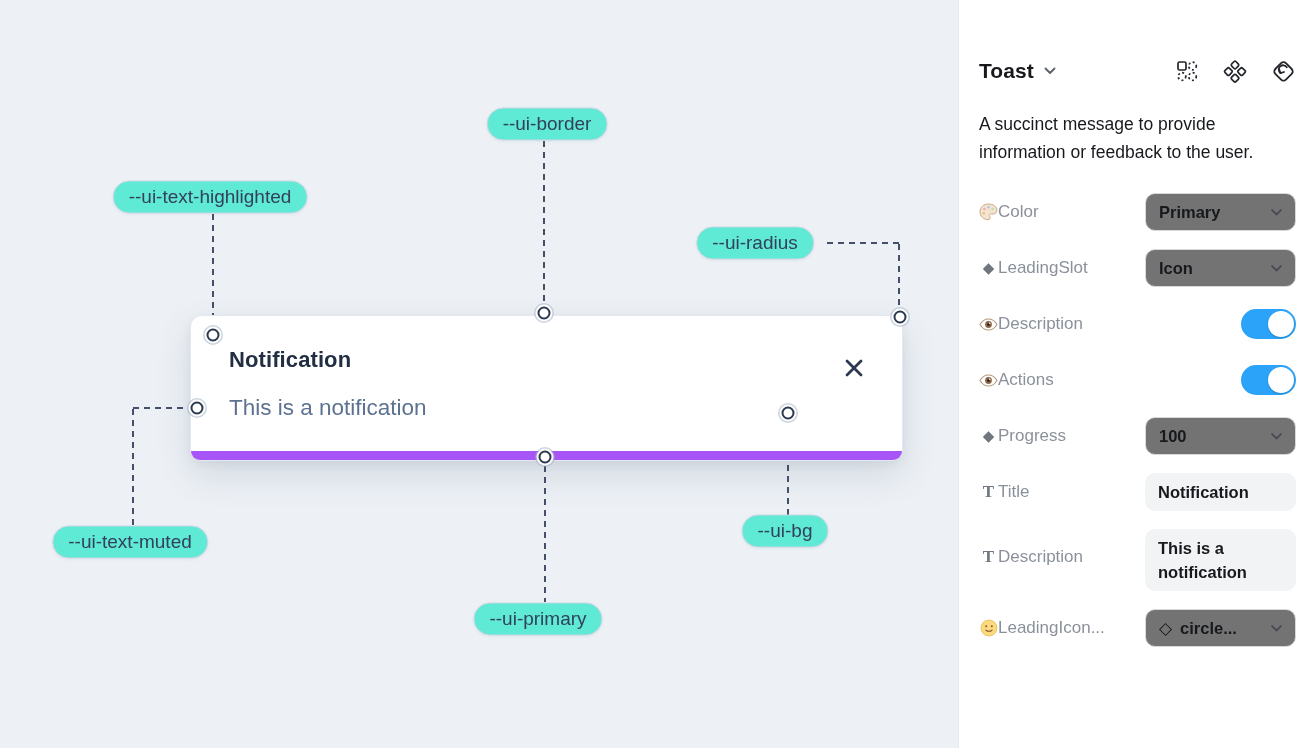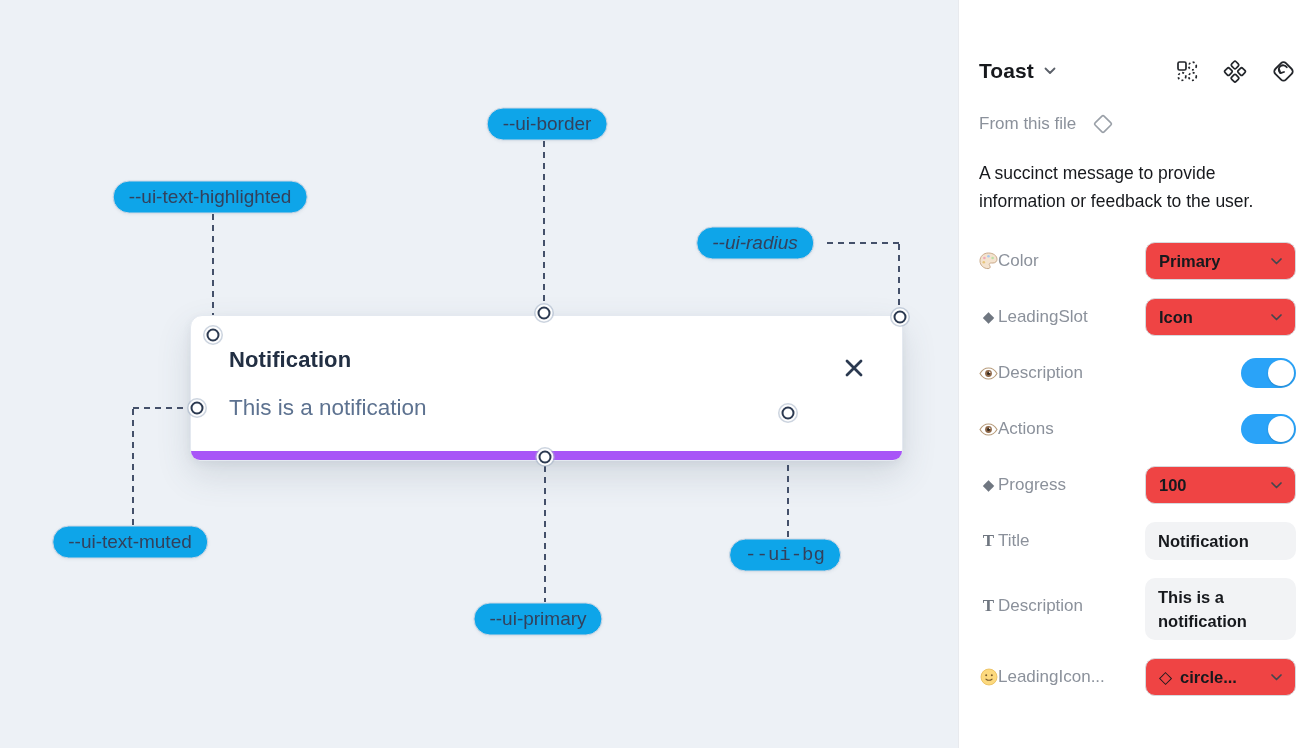--- a/index.html
+++ b/index.html
@@ -23,21 +23,21 @@
   .h-line { position:absolute; height:2px;
     background:repeating-linear-gradient(to right, #44506a 0 6px, transparent 6px 11px); }
 
   
   .handle { position:absolute; width:13px; height:13px; background:#fff;
     border:2.6px solid #2b3950; border-radius:50%;
     box-shadow:0 0 0 2px rgba(255,255,255,.95), 0 0 0 3.5px rgba(163,177,196,.55);
     transform:translate(-50%,-50%); z-index:5; }
 
   
-  .pill { position:absolute; transform:translate(-50%,-50%); background:#0ea5e9;
+  .pill { position:absolute; transform:translate(-50%,-50%); background:#5eead4;
     border:1px solid #ccd6e4; border-radius:17px; padding:4px 15px 5px;
     font-size:19px; font-weight:500; color:#33415c; white-space:nowrap;
     box-shadow:0 1px 3px rgba(100,116,139,.10); z-index:6; }
 
   
   .panel { width:354px; height:748px; background:#ffffff; border-left:1px solid #e8eaee;
     padding:56px 16px 0 20px; flex:0 0 auto; }
 
   .panel-header { display:flex; align-items:center; height:30px; margin-bottom:24px; }
   .panel-title { font-size:21px; font-weight:700; color:#17191d; letter-spacing:.1px; }
@@ -53,21 +53,21 @@
   .panel-desc { width:306px; font-size:17.5px; line-height:28px; color:#17191d; margin-bottom:27px; }
 
   .prop-row { display:flex; align-items:center; justify-content:space-between; margin-bottom:18px; min-height:38px; }
   .prop-row.tall { align-items:flex-start; }
   .prop-label { display:flex; align-items:center; font-size:17px; color:#8b919b; white-space:nowrap; }
   .prop-row.tall .prop-label { margin-top:18px; }
   .prop-icon { width:19px; display:flex; justify-content:center; align-items:center; flex:0 0 auto; }
   .diamond-glyph { color:#6f7680; font-size:15px; }
   .t-glyph { font-family:"Liberation Serif", serif; font-weight:700; font-size:17px; color:#6f7680; }
 
-  .dropdown { width:151px; height:38px; background:#ef4444; border:1px solid #d6dade; border-radius:10px;
+  .dropdown { width:151px; height:38px; background:#737373; border:1px solid #d6dade; border-radius:10px;
     display:flex; align-items:center; justify-content:space-between; padding:0 13px; cursor:pointer; }
   .dropdown-value { font-size:16.5px; font-weight:700; color:#17191d; display:flex; align-items:center; gap:8px;
     overflow:hidden; text-overflow:ellipsis; white-space:nowrap; }
   .dd-diamond { font-size:17px; font-weight:400; color:#17191d; }
 
   .textfield { width:151px; min-height:38px; background:#f2f3f5; border-radius:10px;
     padding:7px 13px; font-size:16.5px; font-weight:700; color:#17191d; line-height:24px;
     display:flex; align-items:center; }
 
   .toggle { width:55px; height:30px; border-radius:15px; background:#c9ced6; position:relative; cursor:pointer; }
@@ -103,24 +103,24 @@
 
   <span class="handle" style="left:213px; top:335px;"></span>
   <span class="handle" style="left:544px; top:313px;"></span>
   <span class="handle" style="left:900px; top:317px;"></span>
   <span class="handle" style="left:197px; top:408px;"></span>
   <span class="handle" style="left:788px; top:413px;"></span>
   <span class="handle" style="left:545px; top:457px;"></span>
 
   <div class="pill" style="left:547px; top:124px;">--ui-border</div>
   <div class="pill" style="left:210px; top:197px;">--ui-text-highlighted</div>
-  <div class="pill" style="left:755px; top:243px;font-style:italic;">--ui-radius</div>
+  <div class="pill" style="left:755px; top:243px;">--ui-radius</div>
   <div class="pill" style="left:130px; top:542px;">--ui-text-muted</div>
   <div class="pill" style="left:538px; top:619px;">--ui-primary</div>
-  <div class="pill" style="left:785px; top:555px;font-family:Liberation Mono, monospace;">--ui-bg</div>
+  <div class="pill" style="left:785px; top:531px;">--ui-bg</div>
 </div>
 
 <div class="panel">
 
   <div class="panel-header">
     <span class="panel-title">Toast</span>
     <span class="title-chevron">
       <svg width="12" height="8" viewBox="0 0 12 8">
           <path d="M1.5 1.5 L6 6 L10.5 1.5" stroke="#5b6069" stroke-width="1.8" fill="none" stroke-linecap="round" stroke-linejoin="round"></path>
         </svg>
@@ -144,28 +144,20 @@
     </span>
     <span class="icon-btn">
       <svg width="25" height="25" viewBox="0 0 25 25" fill="none" stroke="#23262b" stroke-width="1.8" stroke-linejoin="round" stroke-linecap="round">
         <rect x="12.5" y="1.8" width="15" height="15" rx="3.4" transform="rotate(45 12.5 1.8)"></rect>
         <path d="M15.8 8.2 a4.4 4.4 0 1 0 -6.4 5.9"></path>
         <path d="M8.2 10.6 l1.3 3.6 3.5 -1.2"></path>
       </svg>
     </span>
   </div>
 
-  <div class="source-row">
-    <span class="source-label">From this file</span>
-    <span class="source-diamond">
-      <svg width="26" height="26" viewBox="0 0 26 26" fill="none" stroke="#9aa0a8" stroke-width="1.6" stroke-linejoin="round">
-        <rect x="13" y="4" width="12.7" height="12.7" rx="1.5" transform="rotate(45 13 4)"></rect>
-      </svg>
-    </span>
-  </div>
 
   <div class="panel-desc">A succinct message to provide information or feedback to the user.</div>
 
   <div class="prop-row">
     <span class="prop-label">
       <span class="prop-icon">
         <svg width="19" height="18" viewBox="0 0 19 18">
           <path d="M9.5 1 C4.5 1 1 4.4 1 8.8 C1 13.2 4.6 16.6 9 16.6 C10.4 16.6 11.2 15.8 11.2 14.8 C11.2 13.6 10.2 13.3 10.2 12.4 C10.2 11.4 11.1 11 12.3 11 L14 11 C16.4 11 18 9.3 18 7.2 C18 3.7 14.2 1 9.5 1 Z" fill="#f4e3cf" stroke="#c9a98a" stroke-width="1"></path>
           <circle cx="5.4" cy="6" r="1.3" fill="#f0a8b8"></circle>
           <circle cx="9.5" cy="4.2" r="1.3" fill="#a8c8f0"></circle>

